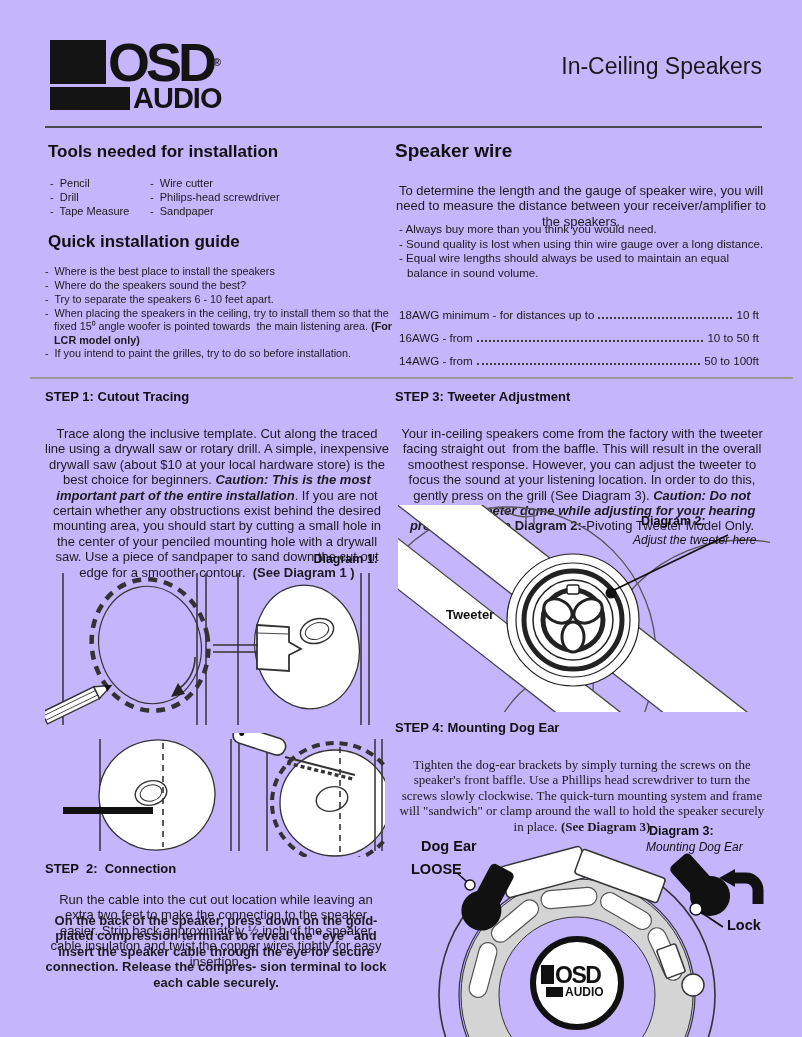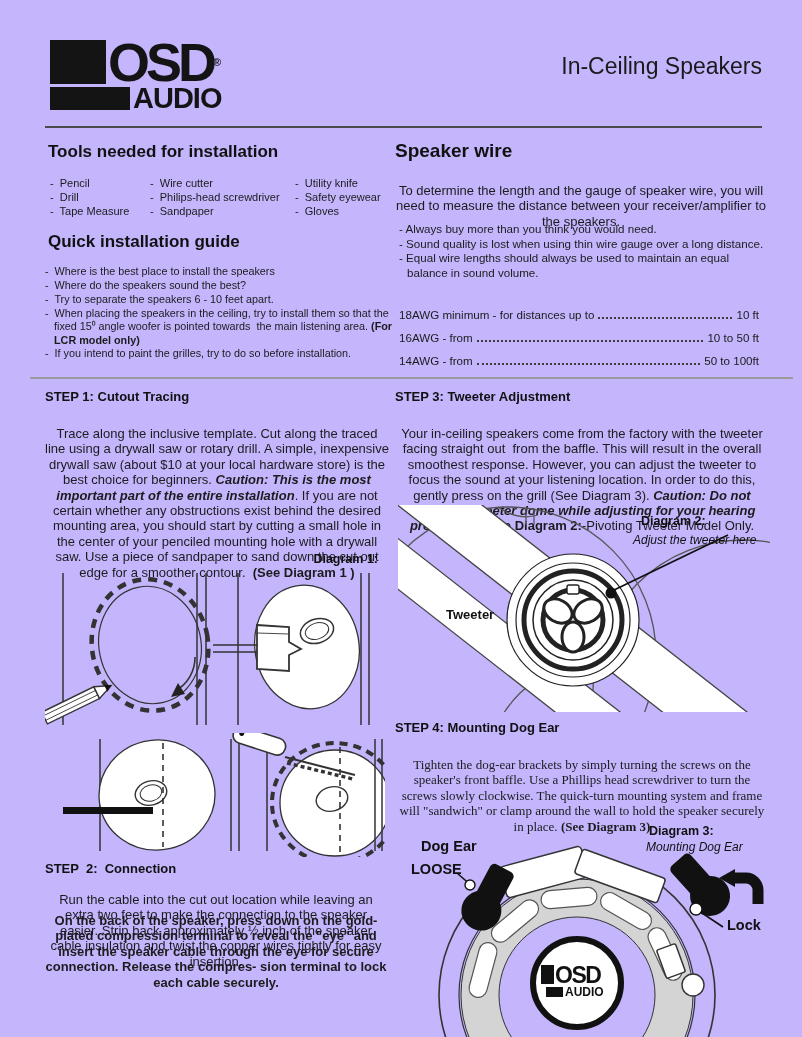--- a/index.html
+++ b/index.html
@@ -78,25 +78,20 @@
   <div class="abs" style="left:150px;top:176px;">
     <div class="tool-item pre">-  Wire cutter</div>
     <div class="tool-item pre">-  Philips-head screwdriver</div>
     <div class="tool-item pre">-  Sandpaper</div>
   </div>
   <div class="abs" style="left:50px;top:176px;">
     <div class="tool-item pre">-  Pencil</div>
     <div class="tool-item pre">-  Drill</div>
     <div class="tool-item pre">-  Tape Measure</div>
   </div>
-  <div class="abs" style="left:295px;top:176px;">
-    <div class="tool-item pre">-  Utility knife</div>
-    <div class="tool-item pre">-  Safety eyewear</div>
-    <div class="tool-item pre">-  Gloves</div>
-  </div>
 
   <div class="abs h-big" style="left:48px;top:232px;">Quick installation guide</div>
   <div class="abs" style="left:45px;top:265px;width:348px;">
     <div class="bullet pre">-  Where is the best place to install the speakers</div>
     <div class="bullet pre">-  Where do the speakers sound the best?</div>
     <div class="bullet pre">-  Try to separate the speakers 6 - 10 feet apart.</div>
     <div class="bullet pre"><span>-  When placing the speakers in the ceiling, try to install them so that the fixed 15⁰ angle woofer is pointed towards  the main listening area. </span><b>(For LCR model only)</b></div>
     <div class="bullet pre">-  If you intend to paint the grilles, try to do so before installation.</div>
   </div>
 

